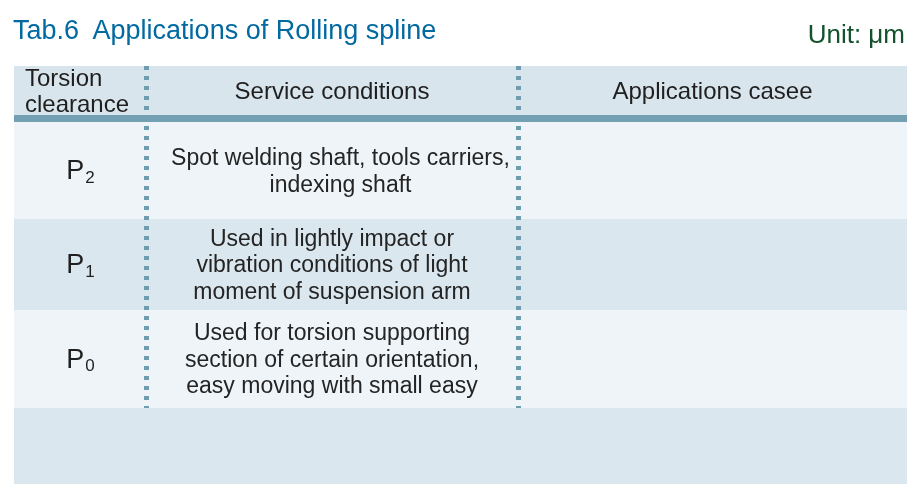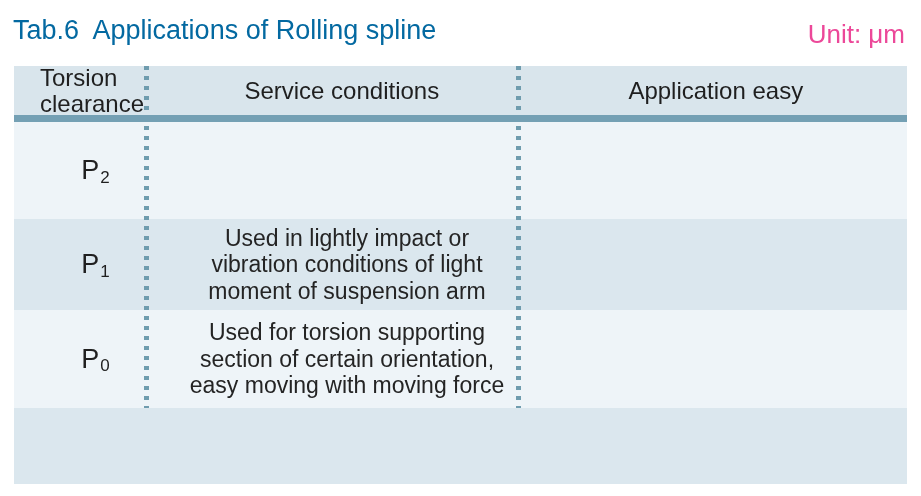--- a/index.html
+++ b/index.html
@@ -20,21 +20,21 @@
     position: absolute;
     left: 0; top: 15px;
     font-size: 27px;
     color: #0369a1;
     white-space: pre;
   }
   .unit {
     position: absolute;
     right: 2px; top: 19px;
     font-size: 26px;
-    color: #ec4899;
+    color: #14532d;
     white-space: pre;
   }
   .table {
     position: absolute;
     left: 14px; top: 66px;
     width: 893px;
   }
   .divider {
     position: absolute;
     top: 0;
@@ -49,21 +49,21 @@
   }
   .d1 { left: 130px; }
   .d2 { left: 502px; }
   .row { display: flex; width: 100%; }
   .cell {
     display: flex;
     align-items: center;
     justify-content: center;
     text-align: center;
   }
-  .c1 { width: 132px; margin-left: 15px; }
+  .c1 { width: 132px; }
   .c2 { width: 372px; }
   .c3 { width: 389px; }
   .thead { height: 49px; background: #d9e5ec; }
   .thead .cell { font-size: 24px; line-height: 1.05; color: #1f1f1f; }
   .thead .hc1 {
     justify-content: flex-start;
     text-align: left;
     padding-left: 11px;
   }
   .hline {
@@ -116,47 +116,50 @@
   <div class="divider d2"></div>
 
   <div class="row thead">
     <div class="cell c1 hc1">
       <span>Torsion clearance</span>
     </div>
     <div class="cell c2">
       <span>Service conditions</span>
     </div>
     <div class="cell c3">
-      <span>Application easy</span>
+      <span>Applications casee</span>
     </div>
   </div>
 
   <div class="hline"></div>
 
   <div class="row r0">
     <div class="cell c1 grade">
       <span>P</span>
         <span class="sub">2</span>
+    </div>
+    <div class="cell c3">
+      <span class="app">Spot welding shaft, tools carriers, indexing shaft</span>
     </div>
   </div>
 
   <div class="row r1">
     <div class="cell c1 grade">
       <span>P</span>
         <span class="sub">1</span>
     </div>
     <div class="cell c2">
       <span class="svc">Used in lightly impact or vibration conditions of light moment of suspension arm</span>
     </div>
   </div>
 
   <div class="row r2">
     <div class="cell c1 grade">
       <span>P</span>
         <span class="sub">0</span>
     </div>
     <div class="cell c2">
-      <span class="svc">Used for torsion supporting section of certain orientation, easy moving with moving force</span>
+      <span class="svc">Used for torsion supporting section of certain orientation, easy moving with small easy</span>
     </div>
   </div>
 
   <div class="band"></div>
 </div>
 
 </body></html>

